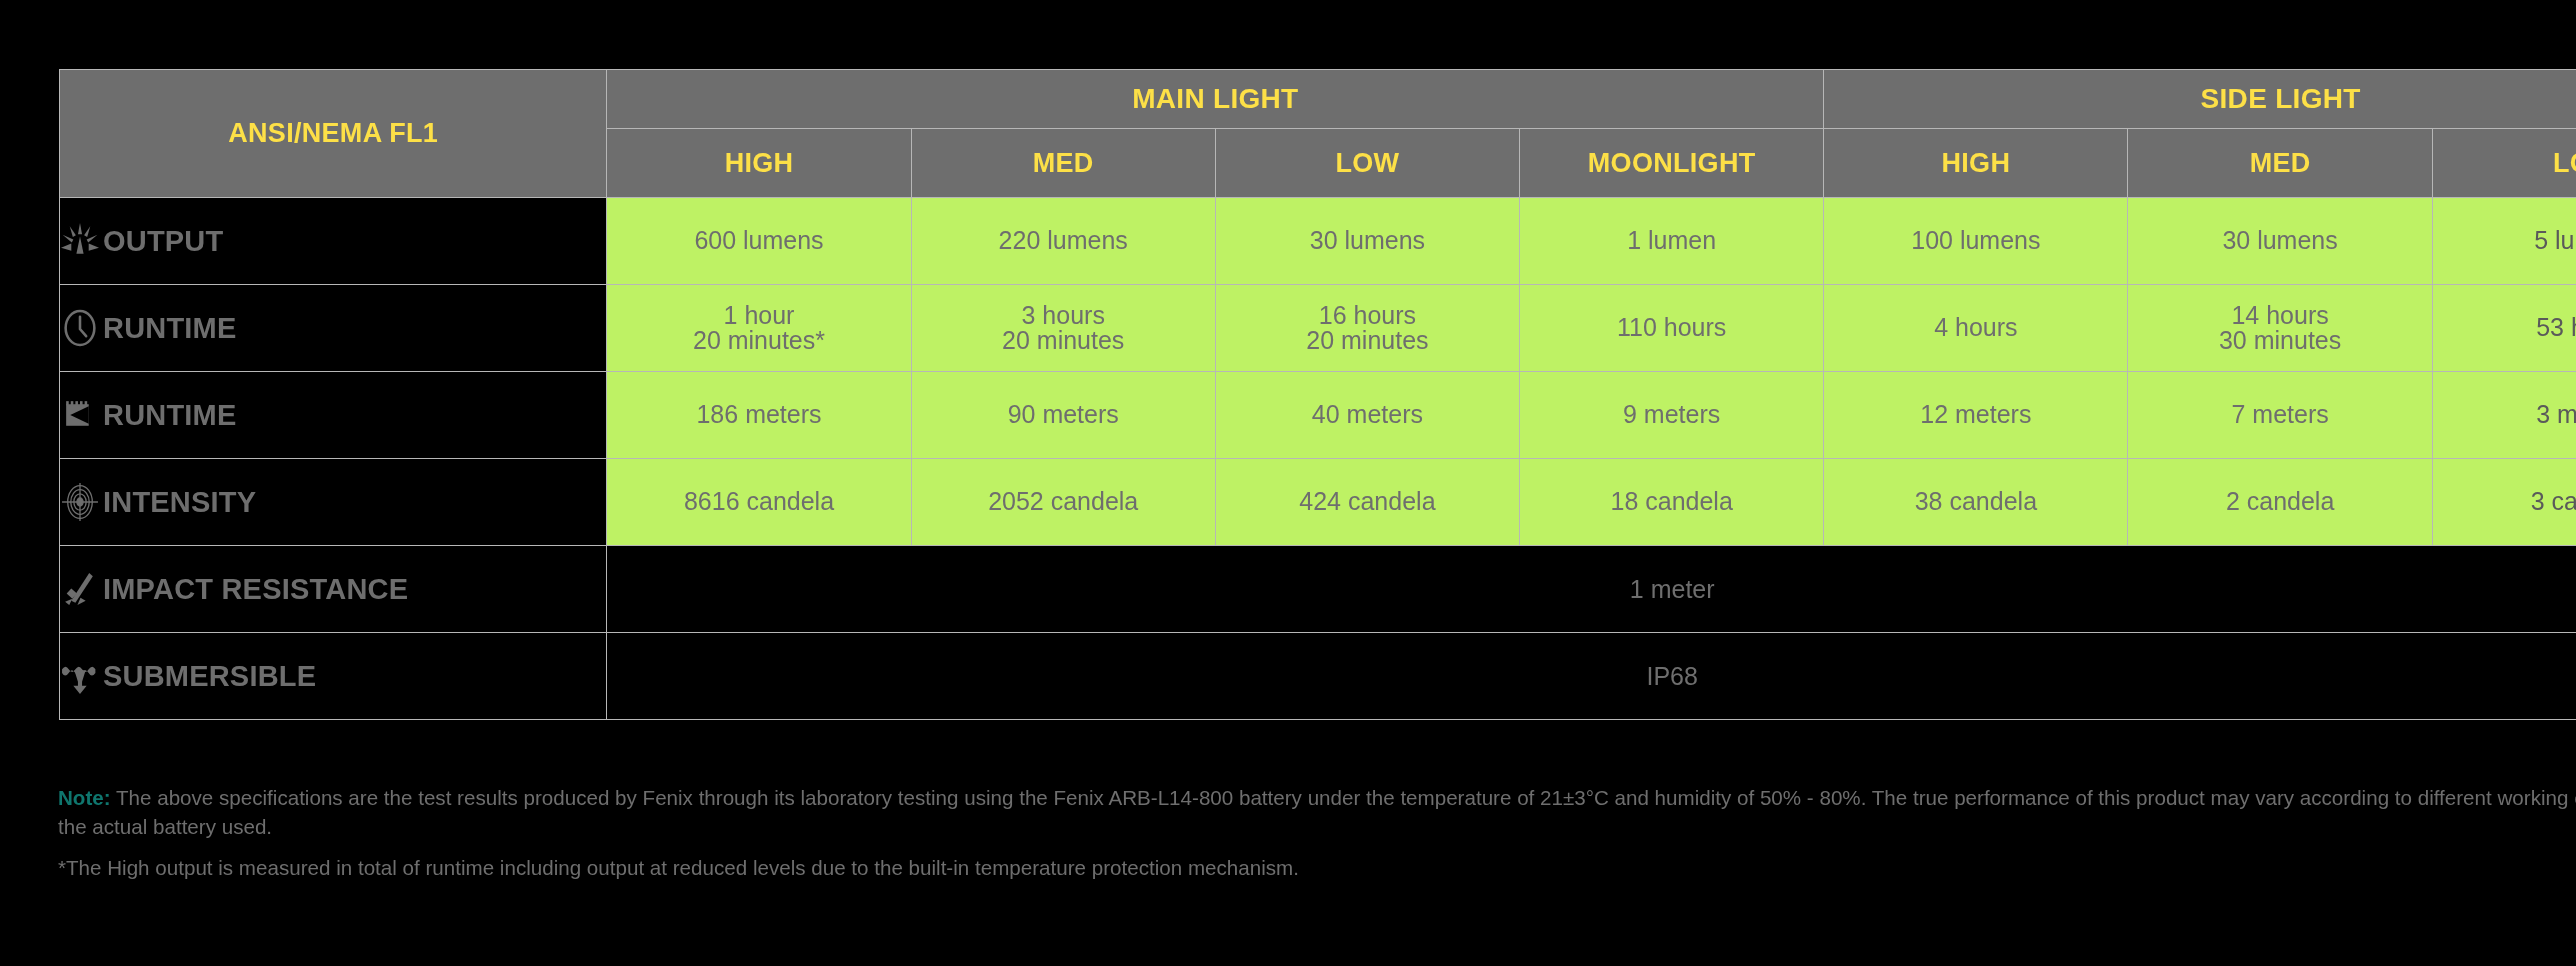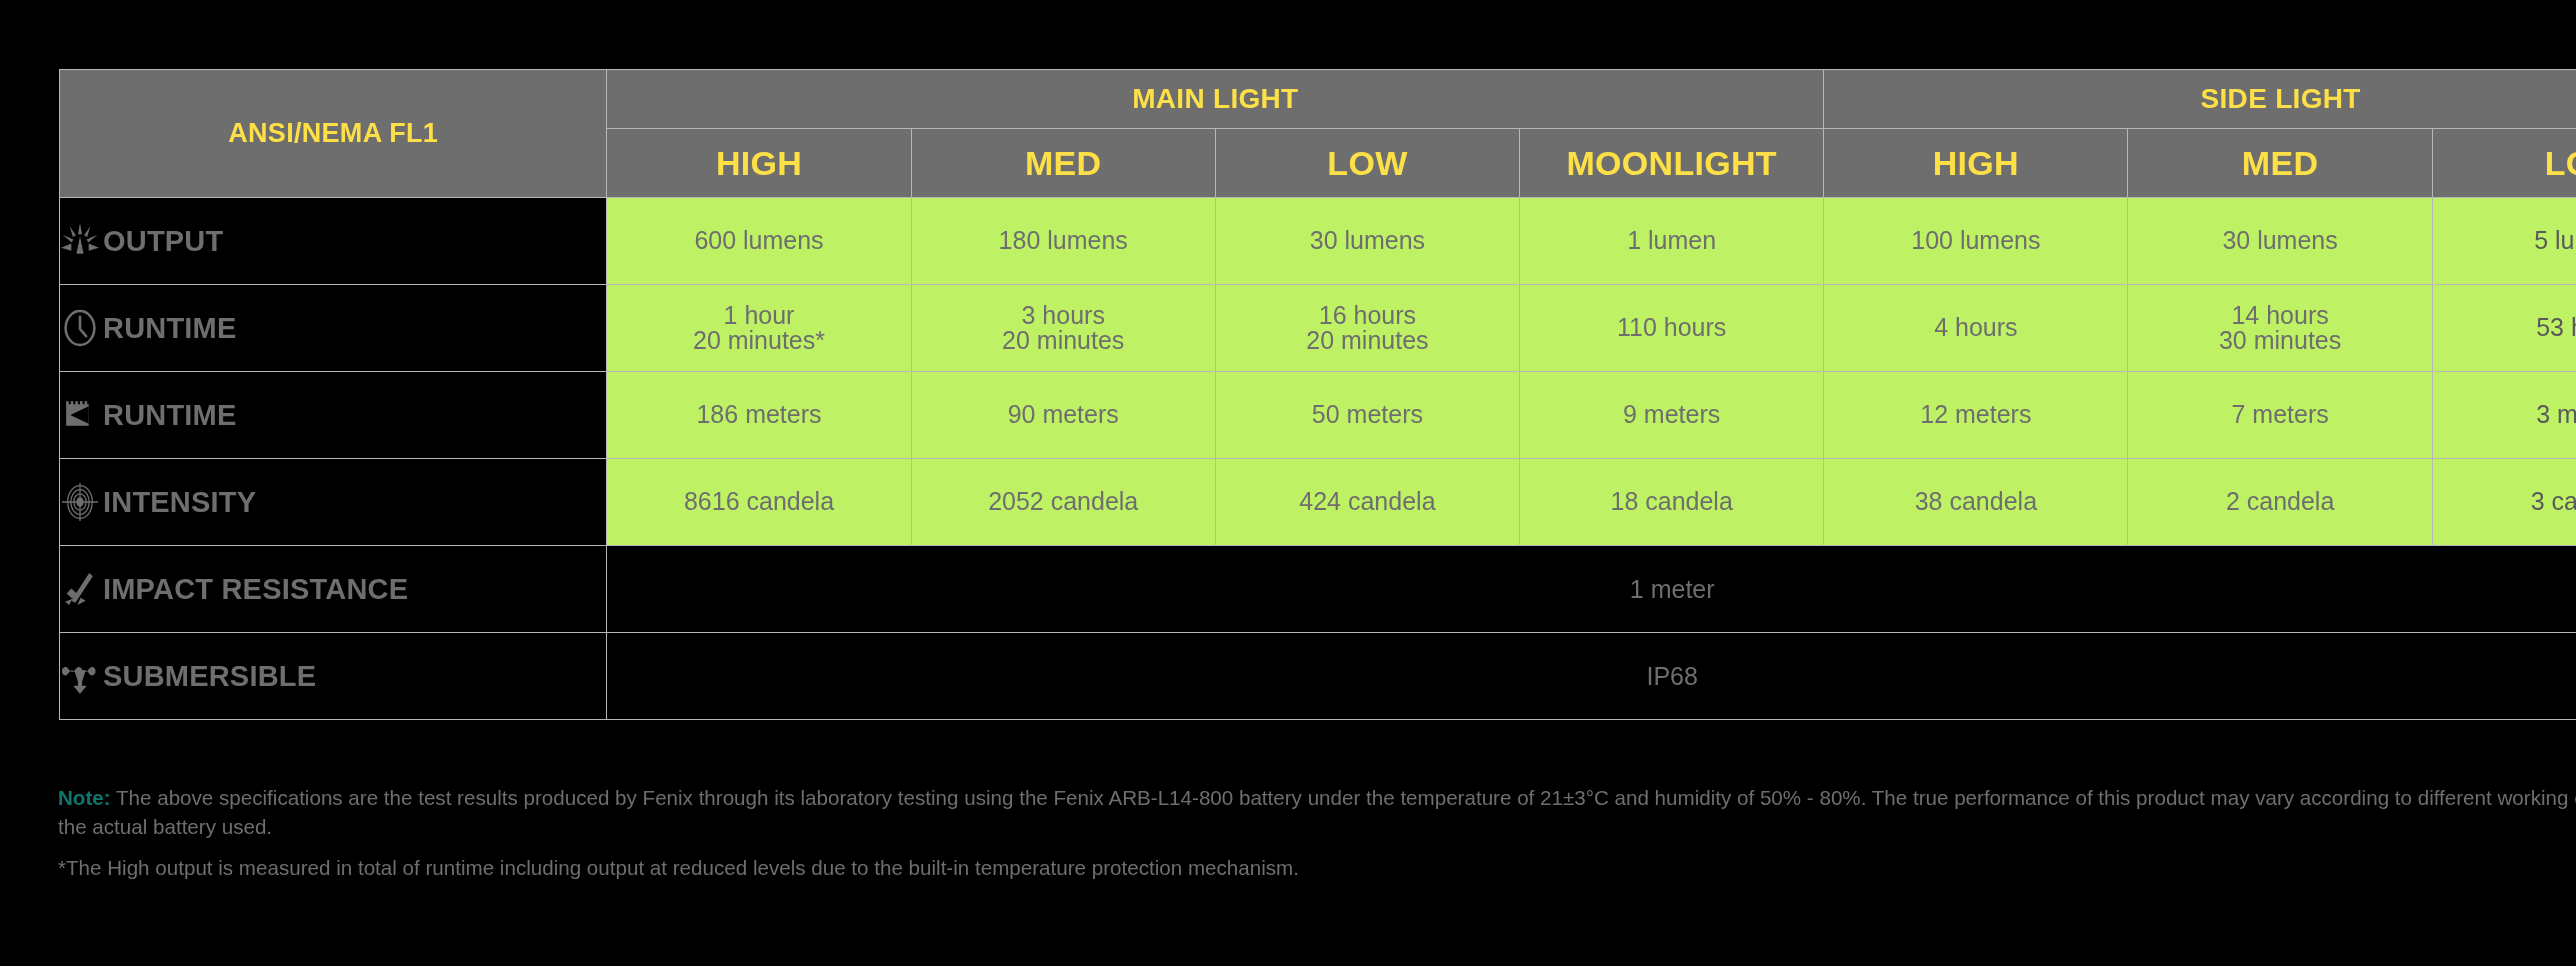--- a/index.html
+++ b/index.html
@@ -41,21 +41,21 @@
   }
   .hdr-corner {
     font-size: 27px;
     height: 118px;
   }
   .hdr-group {
     font-size: 28px;
     height: 59px;
   }
   .hdr-sub {
-    font-size: 34px;
+    font-size: 27px;
     height: 69px;
   }
 
   
   .row-label-cell {
     background: #000000;
     text-align: left;
     padding-left: 14.4px;
     height: 87px;
   }
@@ -157,21 +157,21 @@
                 <path d="M5 27 L26 36 L23 42 Z"></path>
                 <path d="M73 27 L52 36 L55 42 Z"></path>
                 <path d="M2 52 L22 44 L22 58 Z"></path>
                 <path d="M76 52 L56 44 L56 58 Z"></path>
               </svg>
             </span>
             <span class="row-label-text">OUTPUT</span>
           </div>
         </td>
         <td class="val"><span>600 lumens</span></td>
-        <td class="val"><span>180 lumens</span></td>
+        <td class="val"><span>220 lumens</span></td>
         <td class="val"><span>30 lumens</span></td>
         <td class="val"><span>1 lumen</span></td>
         <td class="val"><span>100 lumens</span></td>
         <td class="val"><span>30 lumens</span></td>
         <td class="val dim"><span>5 lumens</span></td>
       </tr>
 
       <tr>
         <td class="row-label-cell">
           <div class="row-label-inner">
@@ -219,21 +219,21 @@
                   <rect x="48" y="12" width="5" height="8"></rect>
                 </g>
                 <path d="M56 22 L20 39 L56 56 Z" fill="#000000"></path>
               </svg>
             </span>
             <span class="row-label-text">RUNTIME</span>
           </div>
         </td>
         <td class="val"><span>186 meters</span></td>
         <td class="val"><span>90 meters</span></td>
-        <td class="val"><span>50 meters</span></td>
+        <td class="val"><span>40 meters</span></td>
         <td class="val"><span>9 meters</span></td>
         <td class="val"><span>12 meters</span></td>
         <td class="val"><span>7 meters</span></td>
         <td class="val dim"><span>3 meters</span></td>
       </tr>
 
       <tr>
         <td class="row-label-cell">
           <div class="row-label-inner">
             <span class="row-icon">

